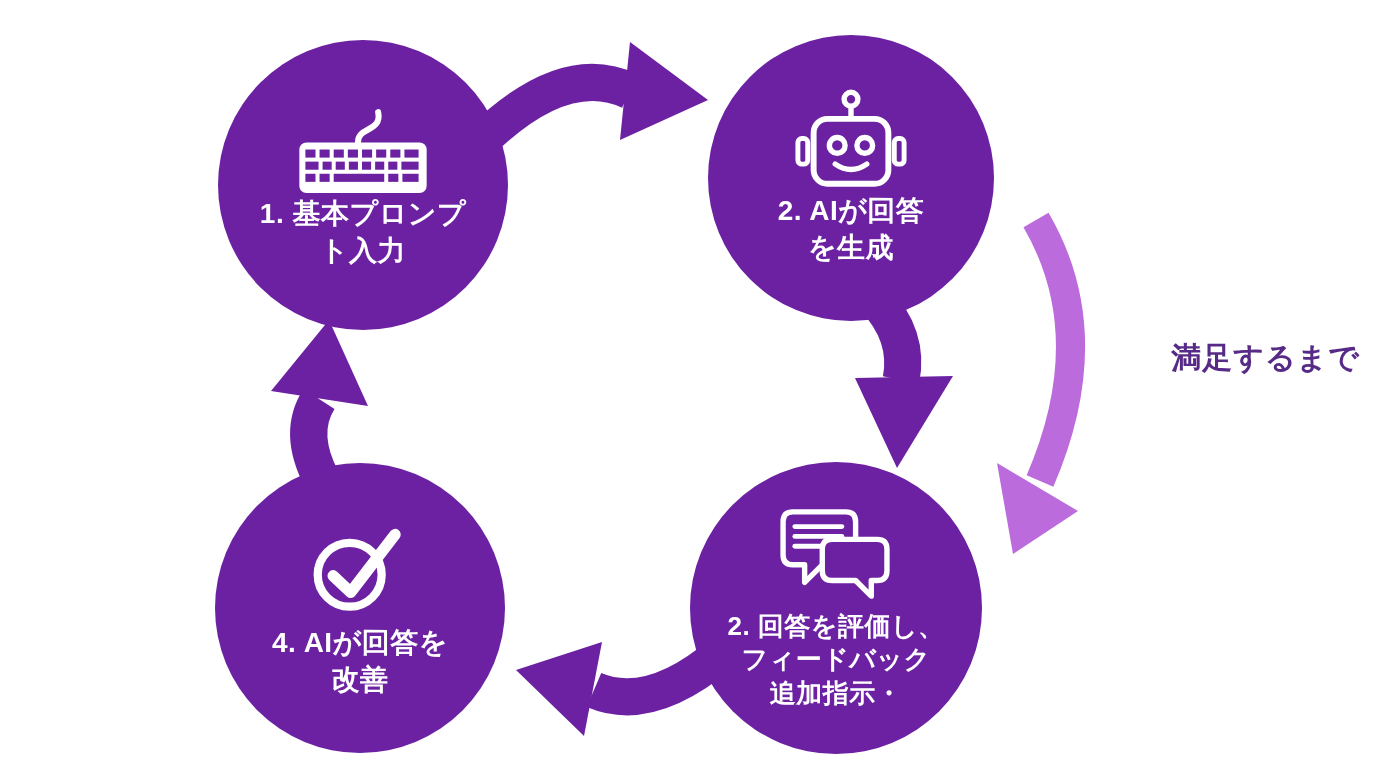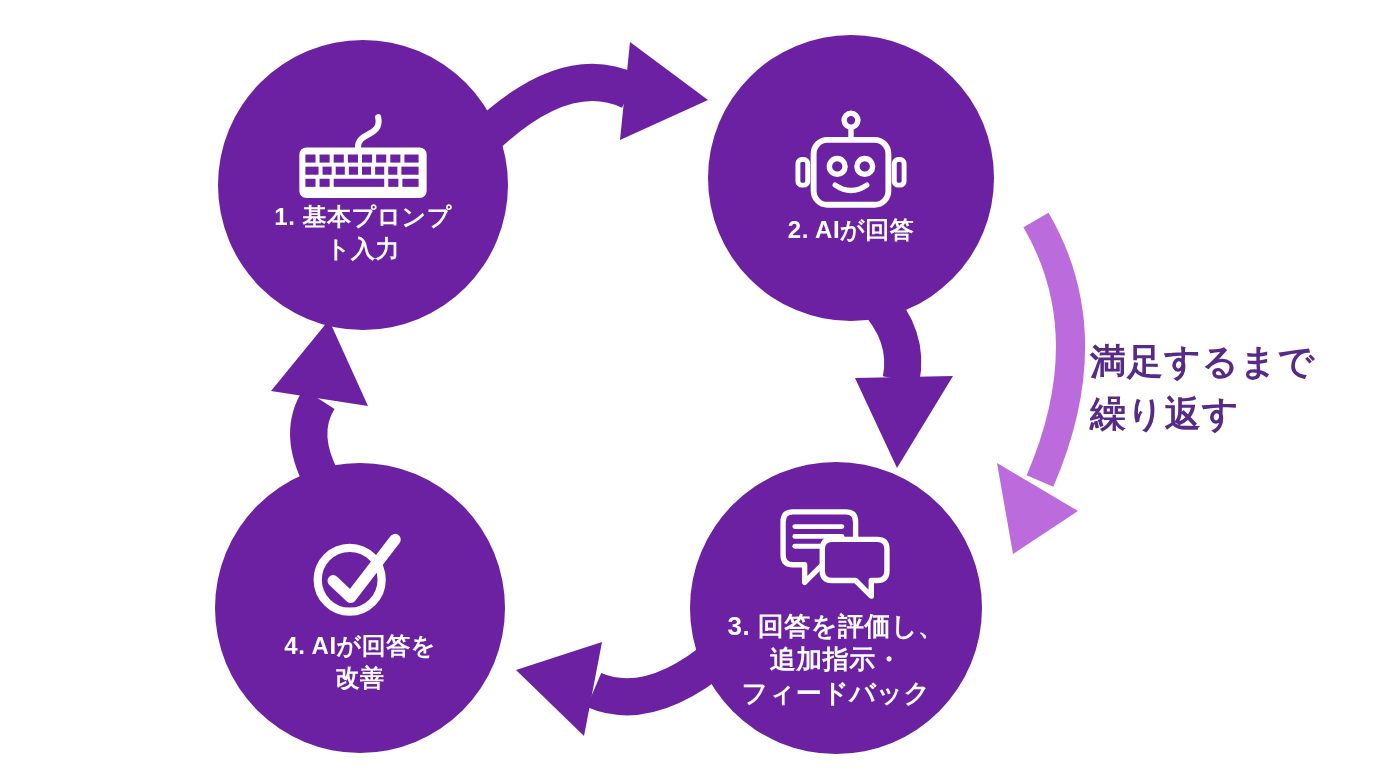--- a/index.html
+++ b/index.html
@@ -18,29 +18,29 @@
   .circle{
     position:absolute;z-index:2;border-radius:50%;background:var(--circle);
     display:flex;flex-direction:column;align-items:center;justify-content:center;
     text-align:center;
   }
   .c1{left:218px;top:40px;width:290px;height:290px;}
   .c2{left:708px;top:35px;width:286px;height:286px;align-items:center;}
   .c3{left:690px;top:462px;width:292px;height:292px;}
   .c4{left:215px;top:463px;width:290px;height:290px;gap:9px;}
   .step-label{
-    color:var(--step-text);font-weight:700;font-size:24px;line-height:1.32;
+    color:var(--step-text);font-weight:700;font-size:28px;line-height:1.32;
     letter-spacing:.5px;
   }
   .c3 .step-label{font-size:26px;line-height:1.28;margin-top:6px;}
   .step-label span{display:block;}
   .icon{display:block;}
   .loop-label{
     position:absolute;z-index:2;left:1090px;top:336px;width:270px;
-    text-align:left;color:var(--loop-text);font-weight:800;font-size:36px;
+    text-align:right;color:var(--loop-text);font-weight:800;font-size:30px;
     line-height:1.45;letter-spacing:1px;
   }
   .loop-label span{display:block;}
 </style>
 </head>
 <body>
 
 <div class="canvas">
 
   <svg class="arrow-layer" viewBox="0 0 1376 768">
@@ -106,47 +106,47 @@
       <line x1="60" y1="17" x2="60" y2="30" stroke="#FFFFFF" stroke-width="5.5"></line>
       <rect x="22" y="30" width="76" height="66" rx="14" fill="none" stroke="#FFFFFF" stroke-width="6"></rect>
       <rect x="6" y="50" width="10" height="26" rx="4" fill="none" stroke="#FFFFFF" stroke-width="5"></rect>
       <rect x="104" y="50" width="10" height="26" rx="4" fill="none" stroke="#FFFFFF" stroke-width="5"></rect>
       <circle cx="46" cy="57" r="8" fill="none" stroke="#FFFFFF" stroke-width="5.5"></circle>
       <circle cx="74" cy="57" r="8" fill="none" stroke="#FFFFFF" stroke-width="5.5"></circle>
       <path d="M 44 76 Q 60 87 76 76" fill="none" stroke="#FFFFFF" stroke-width="5.5" stroke-linecap="round"></path>
     </svg>
     <div class="step-label">
       <span>2. AIが回答</span>
+      <span>を生成</span>
     </div>
   </div>
 
   <div class="circle c3">
     <svg class="icon" width="118" height="98" viewBox="0 0 120 100">
       <path d="M 16 6 H 70 Q 80 6 80 16 V 50 Q 80 60 70 60 H 46 L 28 78 L 28 60 H 16 Q 6 60 6 50 V 16 Q 6 6 16 6 Z" fill="none" stroke="#FFFFFF" stroke-width="5.5" stroke-linejoin="round"></path>
       <line x1="18" y1="21" x2="66" y2="21" stroke="#FFFFFF" stroke-width="5" stroke-linecap="round"></line>
       <line x1="18" y1="31" x2="66" y2="31" stroke="#FFFFFF" stroke-width="5" stroke-linecap="round"></line>
       <line x1="18" y1="41" x2="56" y2="41" stroke="#FFFFFF" stroke-width="5" stroke-linecap="round"></line>
       <path d="M 56 34 H 102 Q 112 34 112 44 V 66 Q 112 76 102 76 H 96 L 96 92 L 80 76 H 56 Q 46 76 46 66 V 44 Q 46 34 56 34 Z" fill="#6B21A2" stroke="#FFFFFF" stroke-width="5.5" stroke-linejoin="round"></path>
     </svg>
     <div class="step-label">
-      <span>3. 回答を評価し、</span>
+      <span>2. 回答を評価し、</span>
+      <span>フィードバック</span>
       <span>追加指示・</span>
-      <span>フィードバック</span>
     </div>
   </div>
 
   <div class="circle c4">
     <svg class="icon" width="104" height="98" viewBox="0 0 100 95">
       <circle cx="40" cy="55" r="31" fill="none" stroke="#FFFFFF" stroke-width="8"></circle>
       <path d="M 24 56 L 41 72 L 84 16" fill="none" stroke="#FFFFFF" stroke-width="11" stroke-linecap="round" stroke-linejoin="round"></path>
     </svg>
     <div class="step-label">
       <span>4. AIが回答を</span>
       <span>改善</span>
     </div>
   </div>
 
   <div class="loop-label">
     <span>満足するまで</span>
-    <span>繰り返す</span>
   </div>
 
 </div>
 
 </body></html>

